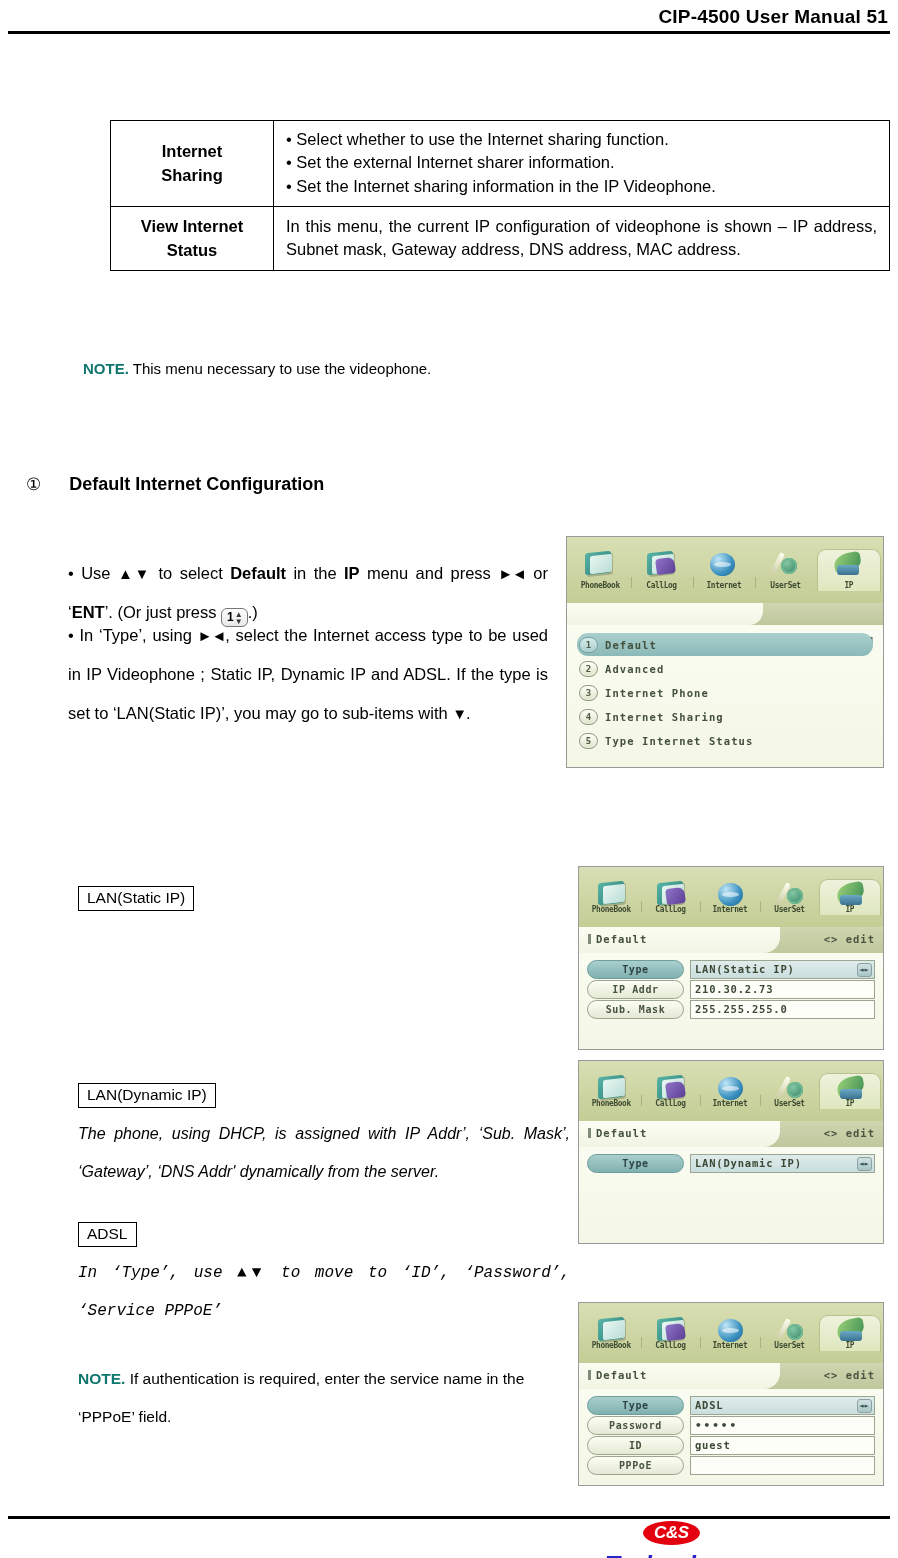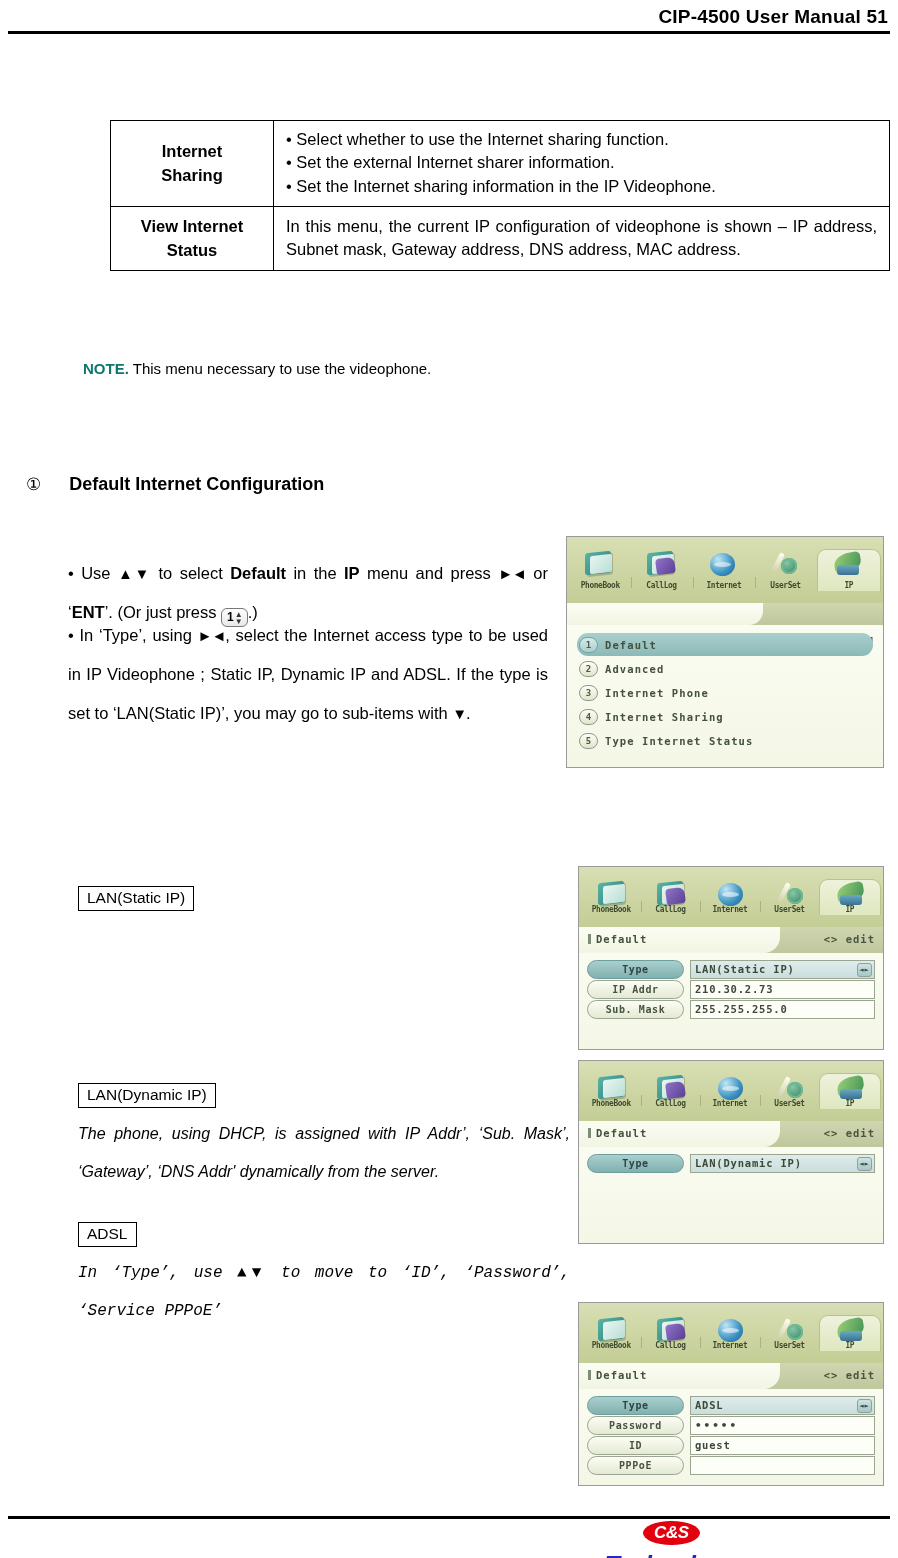--- a/index.html
+++ b/index.html
@@ -420,20 +420,24 @@
   </div>
 
   <div class="boxlabel bl-static">LAN(Static IP)</div>
 
   <div class="boxlabel bl-dynamic">LAN(Dynamic IP)</div>
   <div class="ital it-dynamic">The phone, using DHCP, is assigned with IP Addr’, ‘Sub. Mask’, ‘Gateway’, ‘DNS Addr' dynamically from the server.</div>
 
   <div class="boxlabel bl-adsl">ADSL</div>
   <div class="ital it-adsl">In ‘Type’, use ▲▼ to move to ‘ID’, ‘Password’, ‘Service PPPoE’</div>
 
+  <div class="note note-2">
+    <span class="note-kw">NOTE.</span>
+    <span>If authentication is required, enter the service name in the ‘PPPoE’ field.</span>
+  </div>
 
   <div class="shot shot-menu">
     <div class="dev-tabs">
       <div class="dev-tab">
         <div class="tab-icon">
             <div class="ic">
               <div class="b1"></div>
               <div class="b2"></div>
             </div>
           </div>

